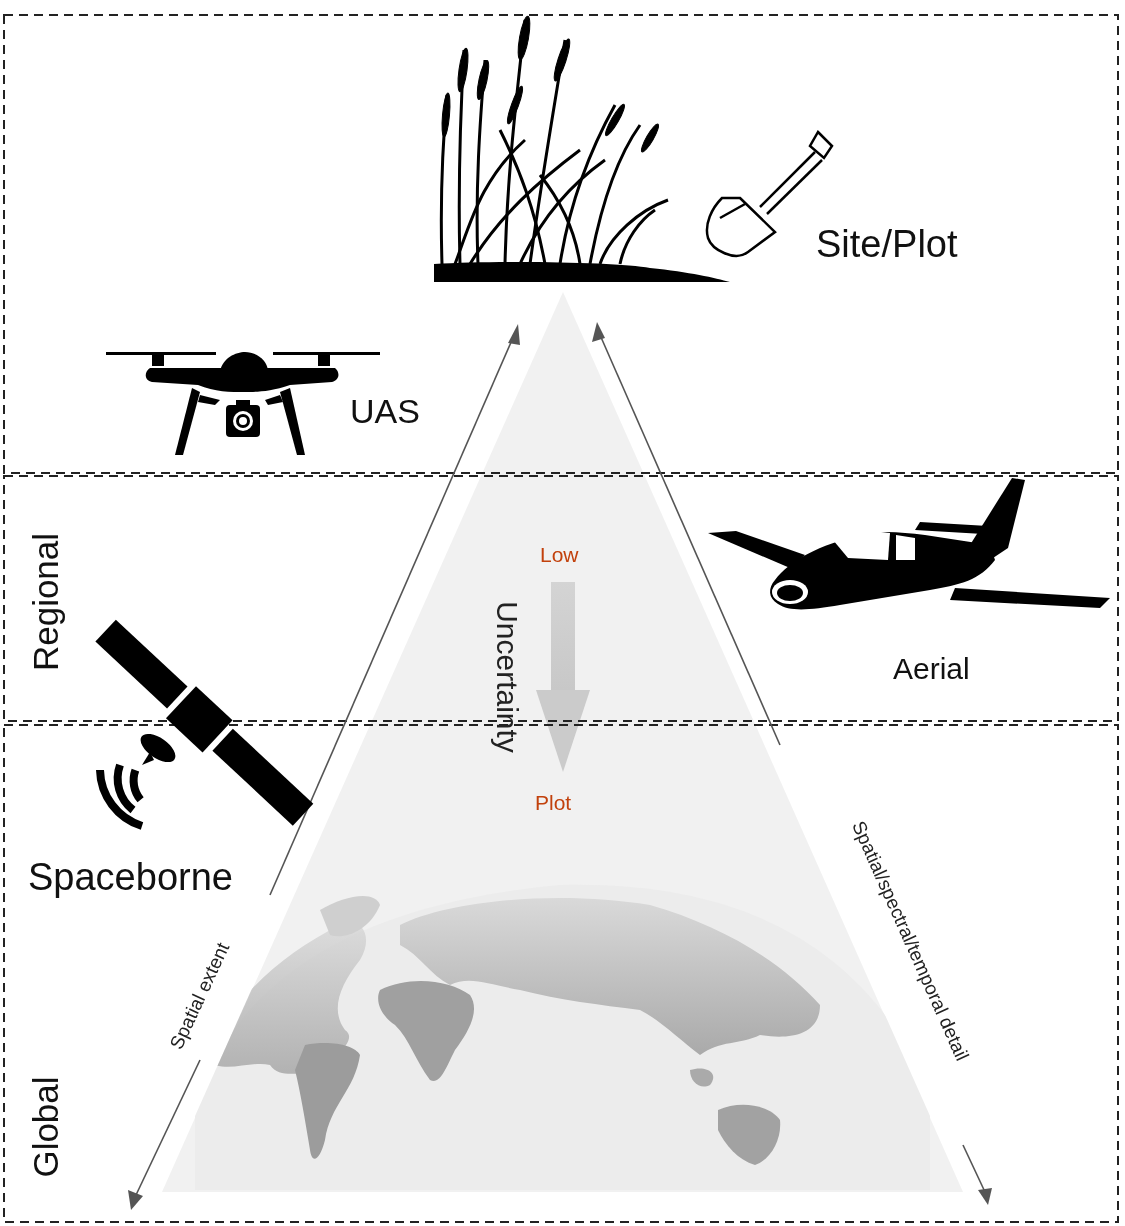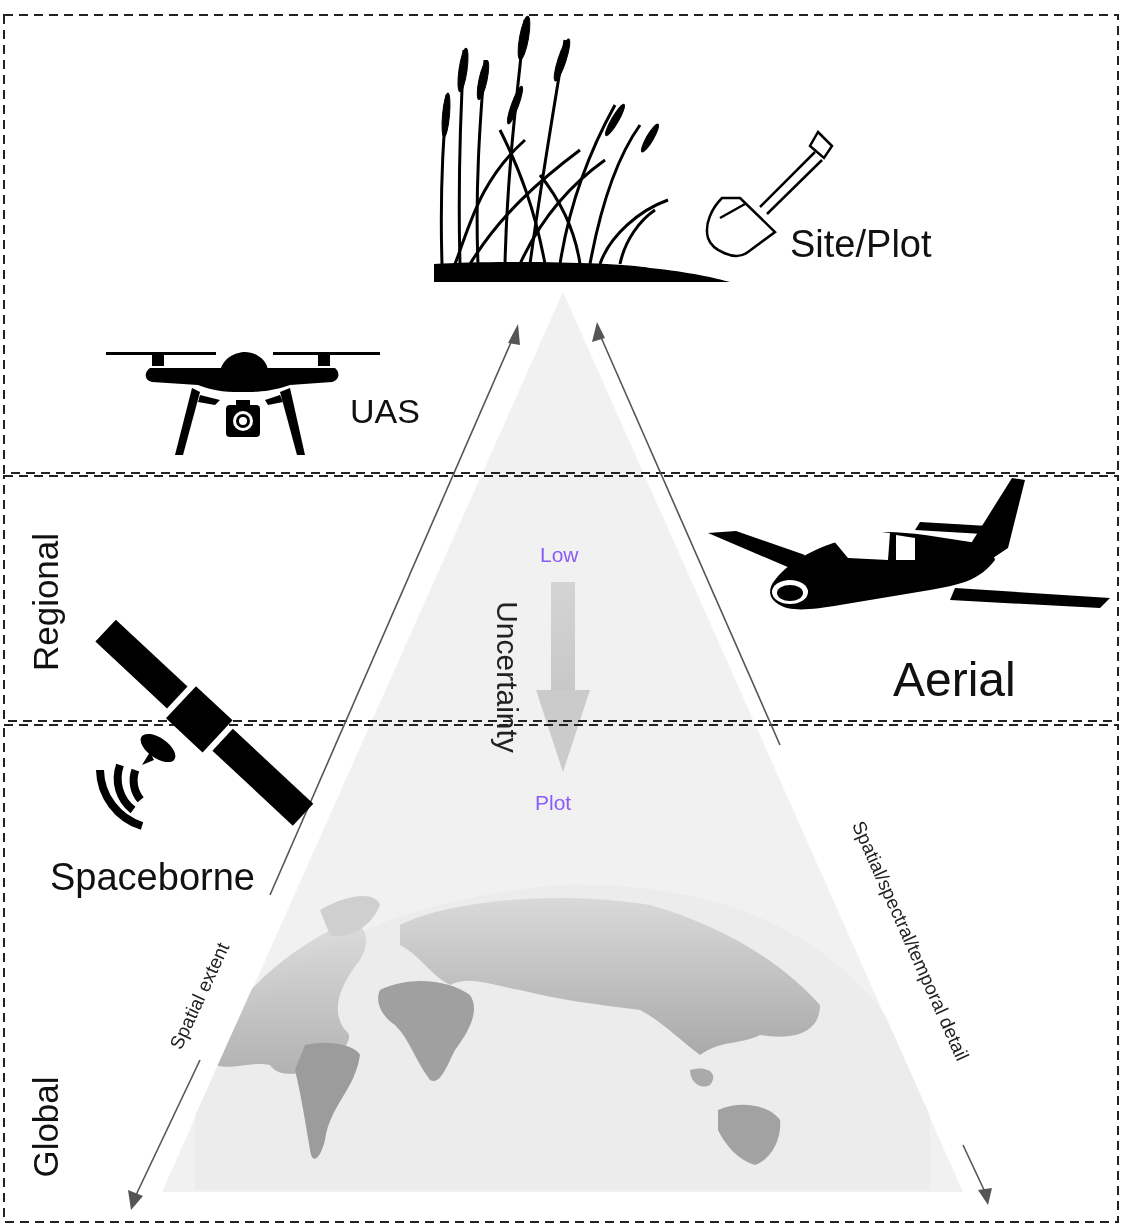--- a/index.html
+++ b/index.html
@@ -1,21 +1,21 @@
 <!DOCTYPE html>
 <html><head>
 <meta charset="utf-8">
 <style>
   html, body { margin:0; padding:0; background:#ffffff; }
   body { width:1125px; height:1226px; position:relative; overflow:hidden;
          font-family:"Liberation Sans", "DejaVu Sans", sans-serif; color:#111; }
   #stage { position:absolute; left:0; top:0; width:1125px; height:1226px; }
   .lbl { position:absolute; white-space:nowrap; color:#111; }
   .big { font-size:37px; }
-  .med { font-size:21px; color:#8b5cf6; }
+  .med { font-size:21px; color:#c2410c; }
   .small { font-size:19px; color:#222; }
 </style>
 </head>
 <body>
 
 <div id="stage">
 <svg width="1125" height="1226" viewBox="0 0 1125 1226" xmlns="http://www.w3.org/2000/svg" style="position:absolute;left:0;top:0">
   <defs>
     <linearGradient id="landGrad" x1="0" y1="0" x2="0" y2="1">
       <stop offset="0" stop-color="#d6d6d6"></stop>
@@ -150,24 +150,24 @@
     <ellipse cx="158" cy="748" rx="20" ry="10" transform="rotate(35 158 748)"></ellipse>
     <path d="M150,752 L142,765 L154,760 Z"></path>
     <g fill="none" stroke="#000" stroke-width="8">
       <path d="M138,770 A30,30 0 0 0 138,800" transform="rotate(-10 138 785)"></path>
       <path d="M125,770 A40,40 0 0 0 138,815" transform="translate(-5,-5)"></path>
       <path d="M100,770 A60,60 0 0 0 142,826"></path>
     </g>
   </g>
 </svg>
 
-<div class="lbl big" style="left:790px;top:223px;font-size:38px;">Site/Plot</div>
+<div class="lbl big" style="left:816px;top:223px;font-size:38px;">Site/Plot</div>
 <div class="lbl big" style="left:350px;top:392px;font-size:34px;">UAS</div>
-<div class="lbl big" style="left:893px;top:652px;font-size:48px;">Aerial</div>
-<div class="lbl big" style="left:50px;top:856px;font-size:38px;">Spaceborne</div>
+<div class="lbl big" style="left:893px;top:652px;font-size:30px;">Aerial</div>
+<div class="lbl big" style="left:28px;top:856px;font-size:38px;">Spaceborne</div>
 
 <div class="lbl big" style="left:-24px;top:582px;font-size:35px;transform:rotate(-90deg);transform-origin:center;width:140px;text-align:center;">Regional</div>
 <div class="lbl big" style="left:-14px;top:1107px;font-size:35px;transform:rotate(-90deg);transform-origin:center;width:120px;text-align:center;">Global</div>
 
 <div class="lbl med" style="left:407px;top:660px;font-size:30px;color:#222;transform:rotate(90deg);transform-origin:center;width:200px;text-align:center;">Uncertainty</div>
 <div class="lbl med" style="left:540px;top:543px;">Low</div>
 <div class="lbl med" style="left:535px;top:791px;">Plot</div>
 
 <div class="lbl small" style="left:125px;top:985px;transform:rotate(-65deg);transform-origin:center;width:150px;text-align:center;">Spatial extent</div>
 <div class="lbl small" style="left:730px;top:930px;transform:rotate(66deg);transform-origin:center;width:360px;text-align:center;">Spatial/spectral/temporal detail</div>

